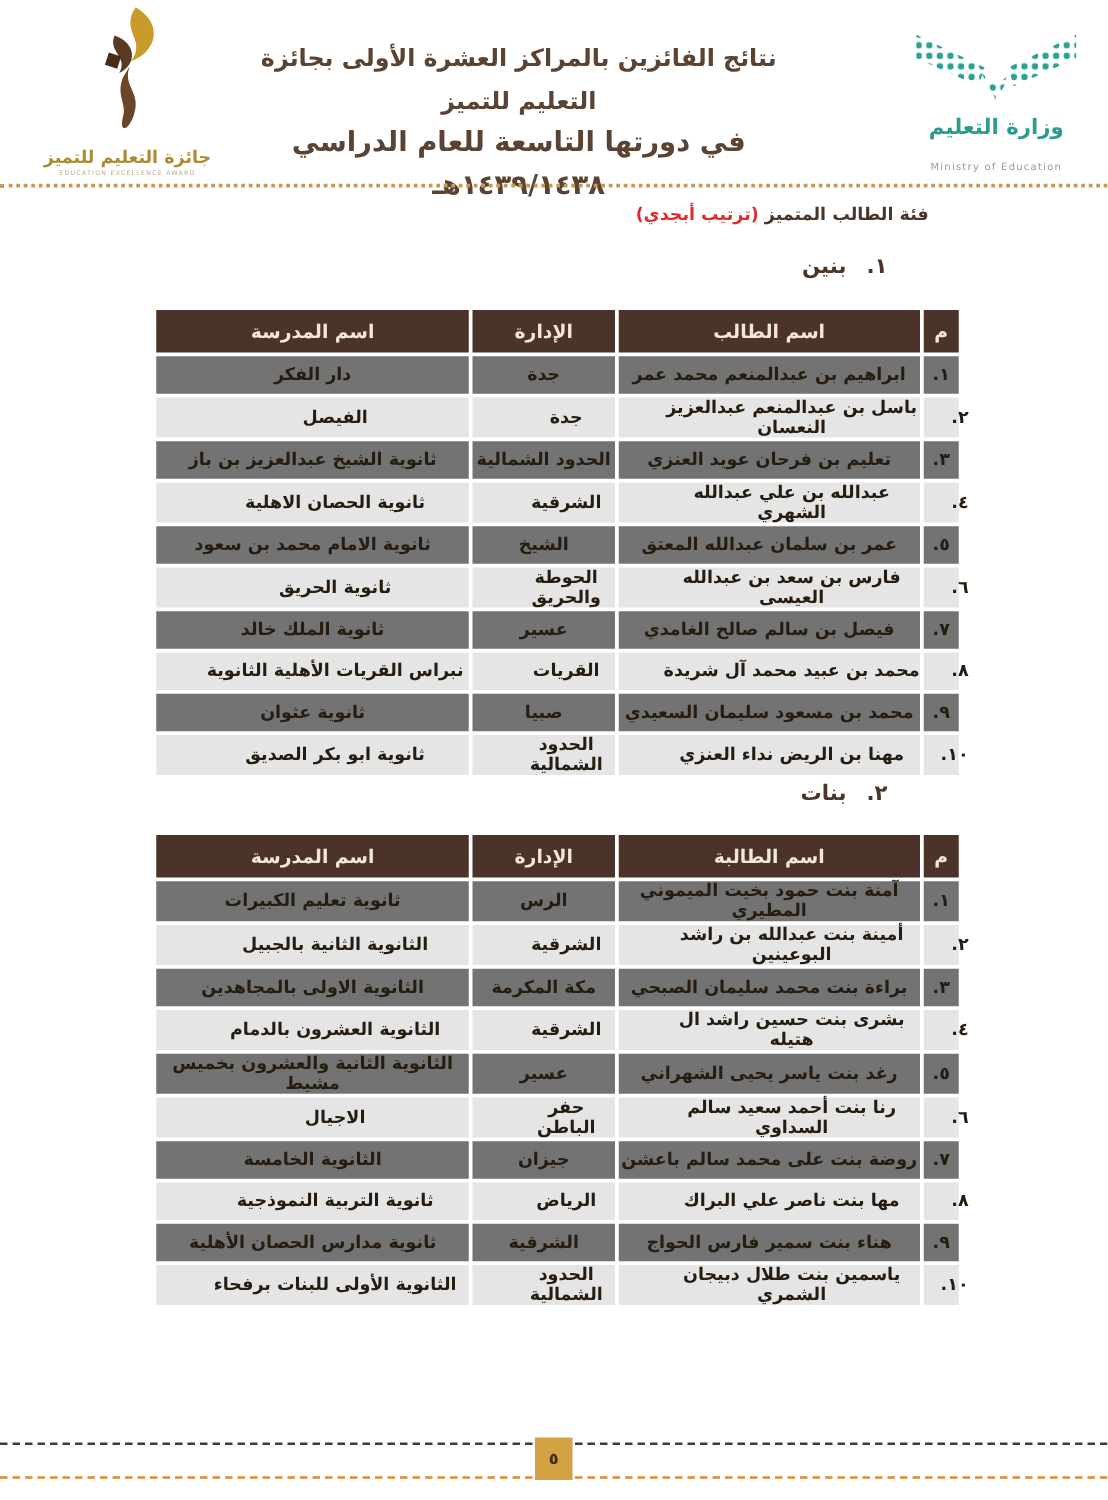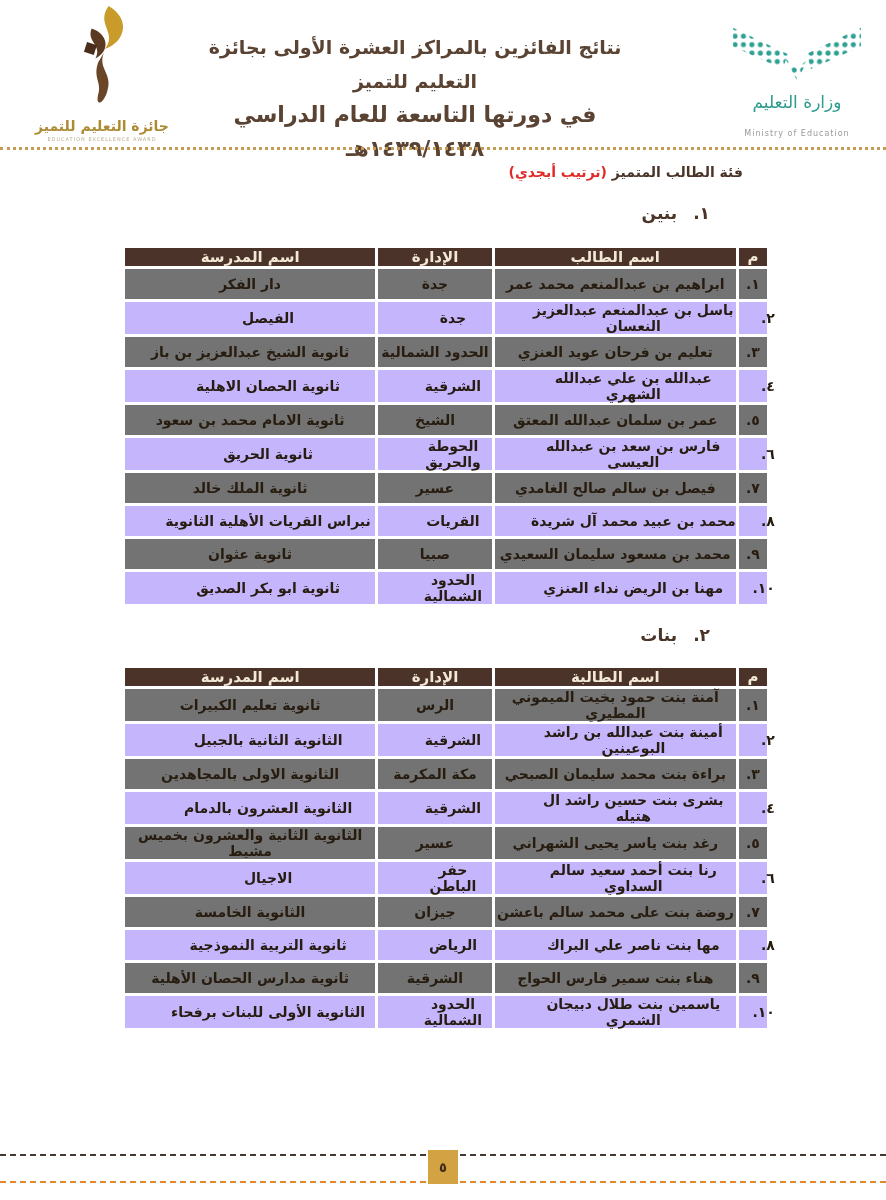--- a/index.html
+++ b/index.html
@@ -7,21 +7,21 @@
               font-family:"DejaVu Sans", sans-serif; }
   .page { position:relative; width:886px; height:1200px; overflow:hidden; direction:rtl; }
 
   
   .hdr-title { position:absolute; top:30px; left:190px; width:450px; text-align:center;
                color:#5a4332; font-weight:bold; direction:rtl; }
   .hdr-title .l1 { font-size:19px; line-height:34px; }
   .hdr-title .l2 { font-size:22px; line-height:34px; }
 
   .ministry-logo { position:absolute; top:24px; right:14px; width:150px; text-align:center; direction:rtl; }
-  .ministry-logo .ar { color:#2d9c8e; font-size:17px; font-weight:normal; margin-top:2px; }
+  .ministry-logo .ar { color:#2d9c8e; font-size:17px; font-weight:bold; margin-top:2px; }
   .ministry-logo .en { color:#9a9a98; font-size:8px; letter-spacing:1px; margin-top:17px;
                        font-family:"DejaVu Sans", sans-serif; }
 
   .award-logo { position:absolute; top:4px; left:22px; width:160px; text-align:center; }
   .award-logo .ar { color:#ad8b33; font-size:14px; font-weight:bold; margin-top:2px; }
   .award-logo .en { color:#b9ab91; font-size:5px; letter-spacing:1px; margin-top:2px; }
 
   .top-sep { position:absolute; top:147px; left:0; width:886px; height:0;
              border-top:3px dotted #c59a55; }
 
@@ -34,25 +34,25 @@
   #sec1 { top:203px; right:176px; }
   #sec2 { top:625px; right:176px; }
 
   
   table.results { position:absolute; right:116px; width:648px;
                   border-collapse:separate; border-spacing:3px; direction:rtl;
                   table-layout:fixed; }
   #boys-table  { top:245px; }
   #girls-table { top:665px; }
   table.results th { background:#4b332a; color:#f2e8d4; font-size:15px; font-weight:bold;
-                     height:18px; text-align:center; vertical-align:middle; }
+                     height:34px; text-align:center; vertical-align:middle; }
   table.results td { font-size:14px; color:#271c10; height:30px; text-align:center;
                      vertical-align:middle; font-weight:bold; }
   table.results tr.odd  td { background:#737373; }
-  table.results tr.even td { background:#c4b5fd;padding-left:36px; }
+  table.results tr.even td { background:#e5e5e5;padding-left:36px; }
   col.c-num    { width:28px; }
   col.c-name   { width:240px; }
   col.c-admin  { width:113px; }
   col.c-school { width:249px; }
   td.num { font-size:13px; }
 
   
   .foot-line1 { position:absolute; top:1154px; left:0; width:886px; height:0;
                 border-top:2px dashed #463931; }
   .foot-line2 { position:absolute; top:1181px; left:0; width:886px; height:0;

